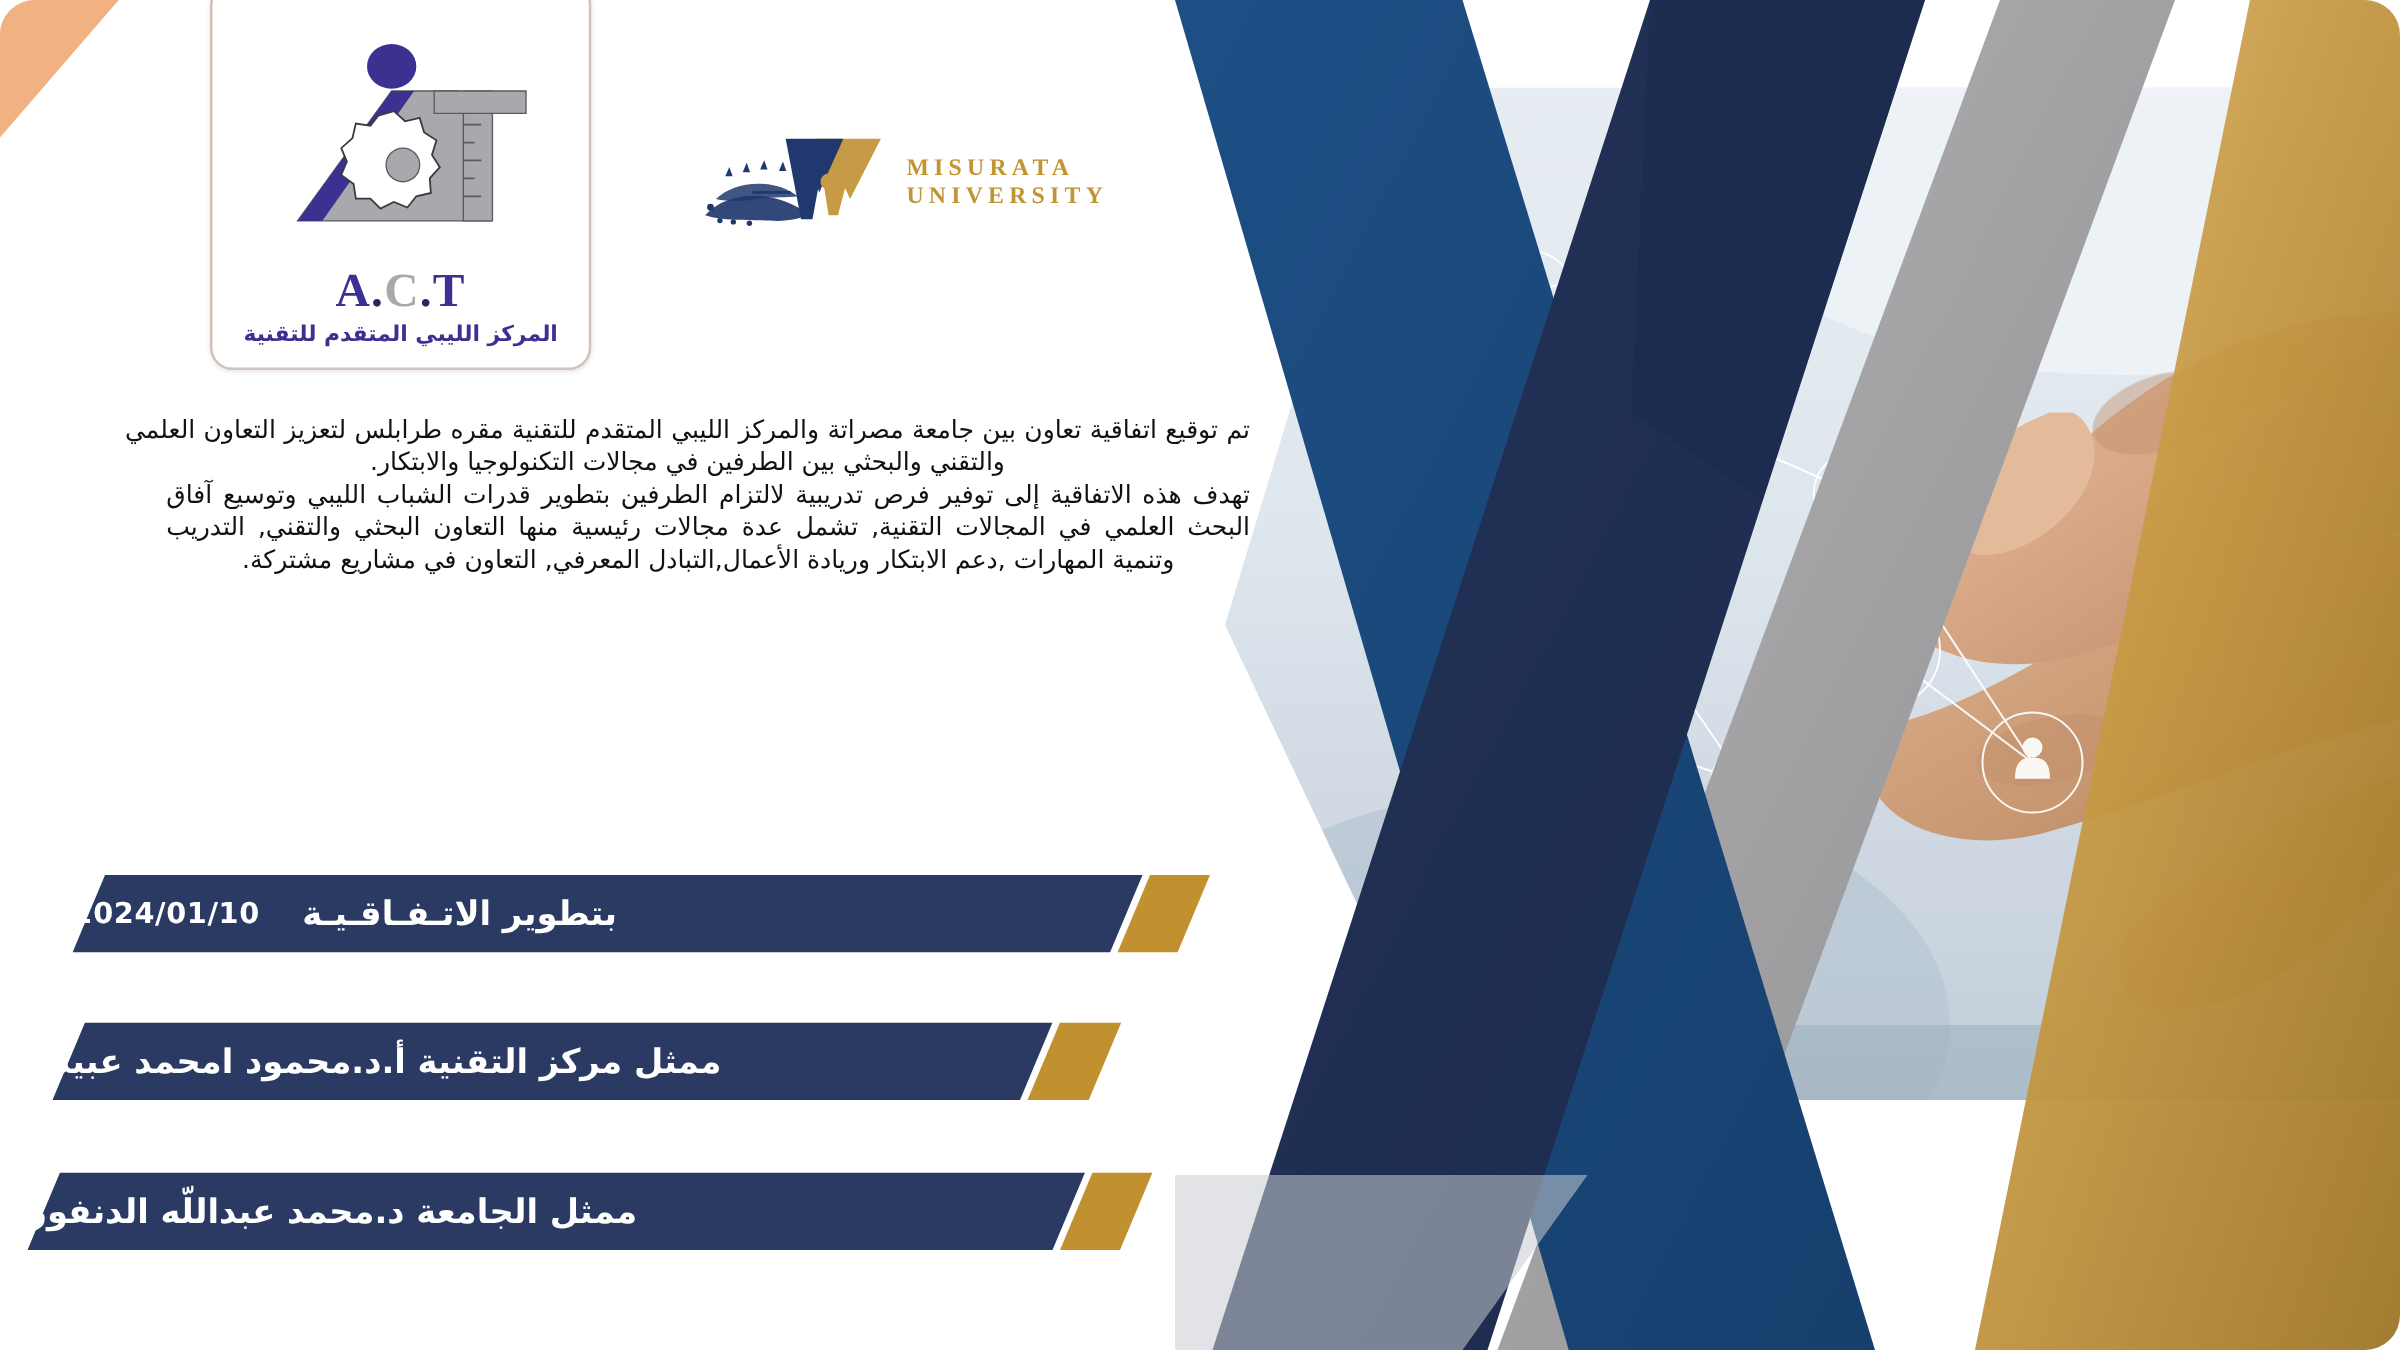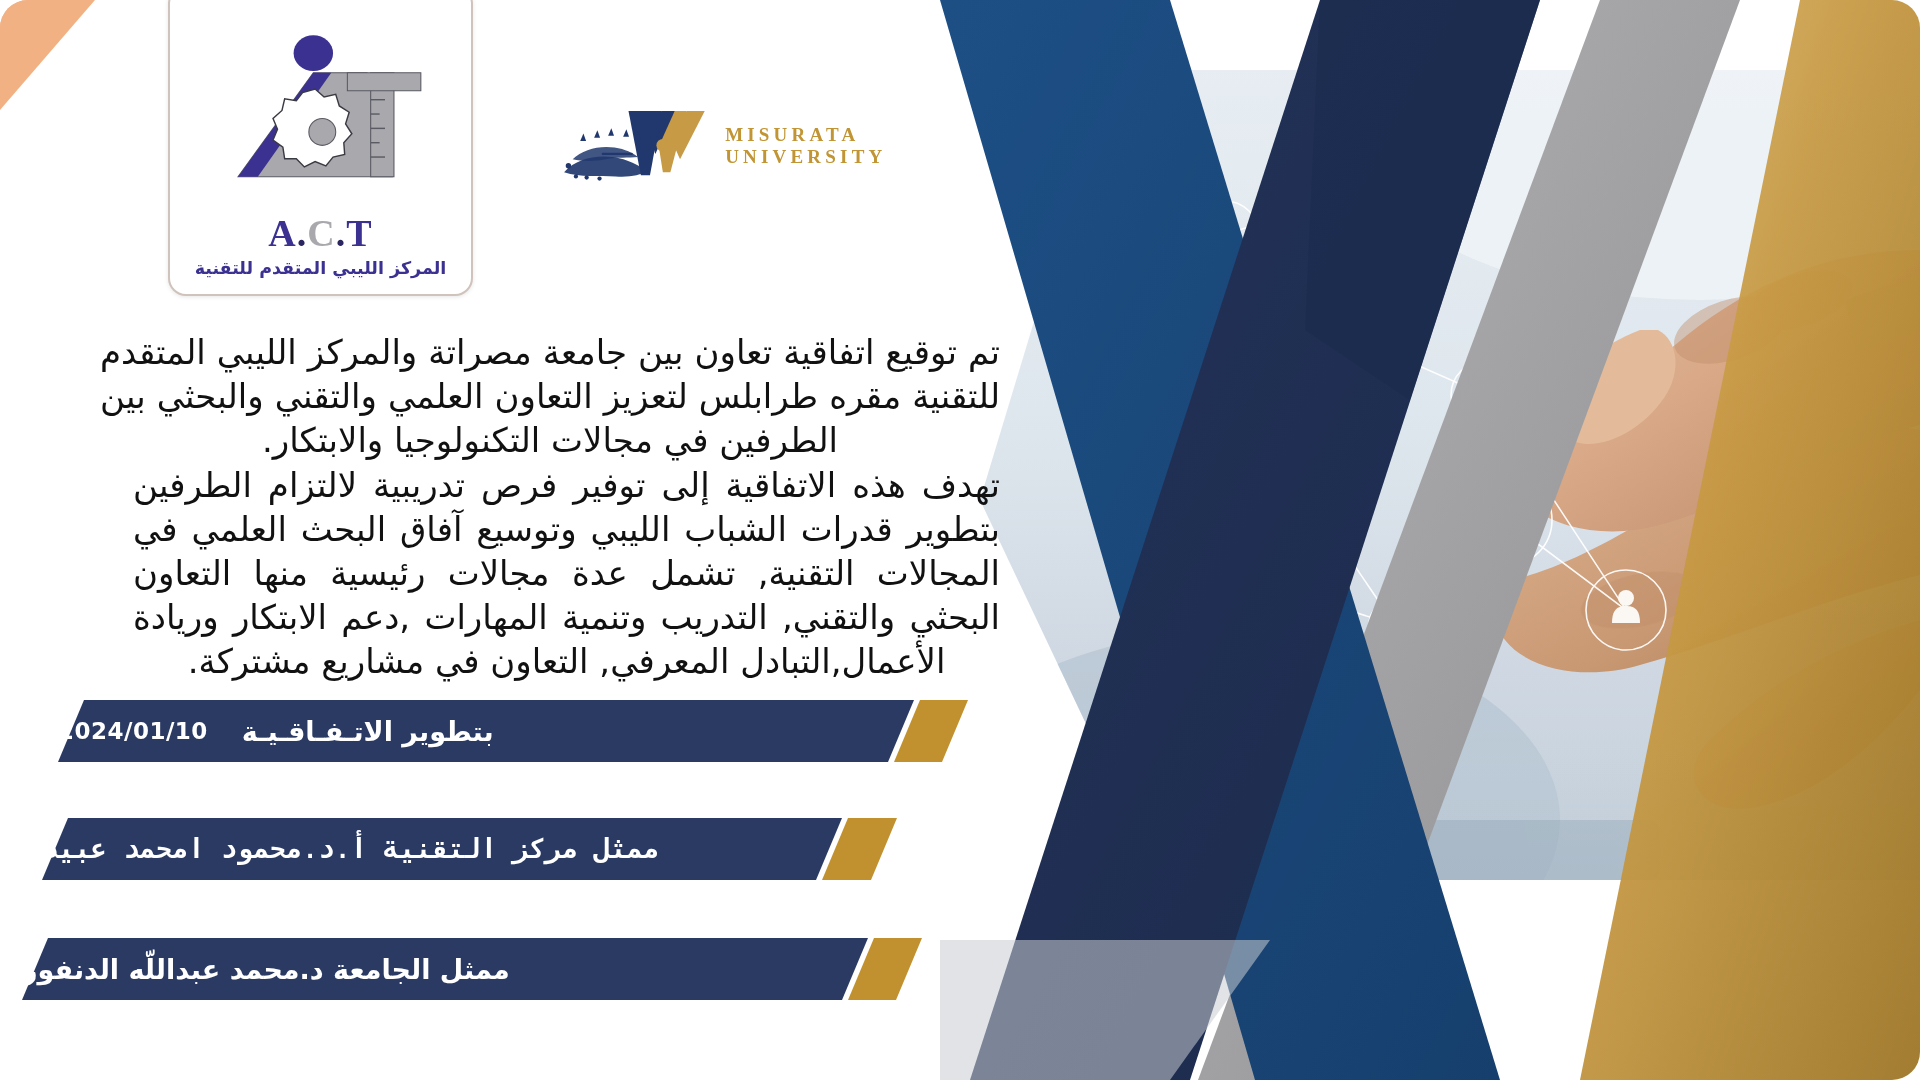--- a/index.html
+++ b/index.html
@@ -42,38 +42,38 @@
   .mu-logo{position:absolute;left:548px;top:55px;width:340px;height:185px;
            display:flex;flex-direction:row;align-items:center;}
   .mu-mark{width:330px;height:150px;}
   .mu-word{color:#c19434;font-size:19px;font-weight:bold;letter-spacing:4.2px;
            margin-top:-4px;font-family:"Liberation Serif","DejaVu Serif",serif;}
 
   
   .body-copy{
     position:absolute;left:100px;top:330px;width:900px;
     direction:rtl;text-align:justify;text-align-last:center;
-    color:#111111;font-size:34px;line-height:1.30;font-weight:500;
+    color:#111111;font-size:20px;line-height:1.30;font-weight:500;
     letter-spacing:0px;
   }
   .body-copy p{margin:0;text-align:justify;}
   .body-copy p.p2{margin-top:0px;margin-left:33px;}
 
   
   .bars{position:absolute;left:0;top:700px;width:980px;height:360px;}
   .bar{position:absolute;height:62px;display:block;}
   .bar .shape{position:absolute;inset:0;}
   .bar .label{
     position:absolute;inset:0;display:flex;align-items:center;justify-content:flex-end;
     direction:rtl;color:#ffffff;font-size:27px;font-weight:600;
     padding-right:96px;box-sizing:border-box;white-space:nowrap;
     letter-spacing:.2px;
   }
   .bar1{left:58px;top:0px;width:910px;}
-  .bar2{left:42px;top:118px;width:855px;font-family:Liberation Mono, monospace;}
+  .bar2{left:42px;top:118px;width:855px;}
   .bar3{left:22px;top:238px;width:900px;text-align:right;}
   .bar .date{font-size:23px;letter-spacing:.5px;margin-left:0;}
   .bar .spacer{display:inline-block;width:34px;}
 </style>
 </head>
 <body>
 
 <div class="stage">
 
   <div class="art">

